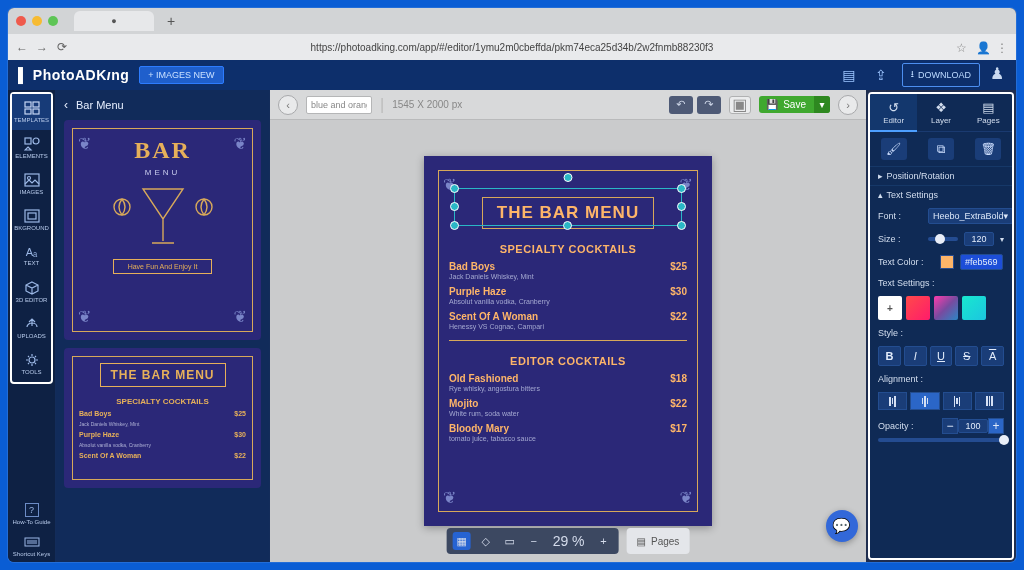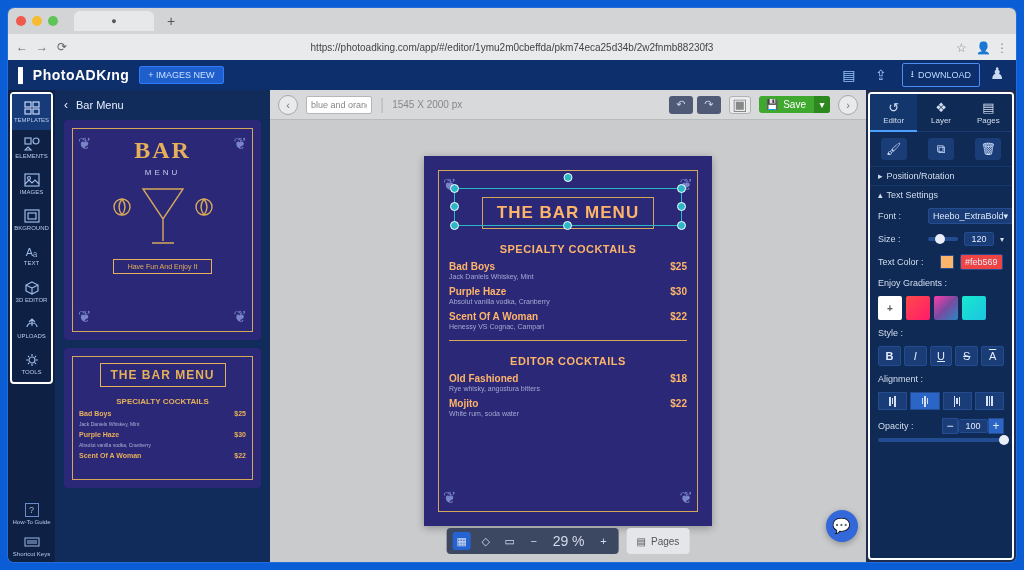--- a/index.html
+++ b/index.html
@@ -98,21 +98,21 @@
 .rp-iconbtn { width:26px; height:22px; background:#1a3d78; border-radius:3px; display:flex; align-items:center; justify-content:center; color:#cfe0ff; font-size:12px; cursor:pointer; }
 .rp-sec { padding:4px 8px; border-top:1px solid #163868; }
 .rp-sec-head { display:flex; align-items:center; gap:4px; font-size:9px; cursor:pointer; }
 .rp-field { display:flex; align-items:center; gap:6px; padding:4px 8px; font-size:9px; }
 .rp-field label { flex:0 0 44px; }
 .rp-select { flex:1; background:#1a3d78; border:1px solid #234d90; color:#dbe6f8; font-size:9px; padding:2px 4px; border-radius:2px; display:flex; justify-content:space-between; align-items:center; cursor:pointer; }
 .rp-slider { flex:1; height:4px; background:#244c91; border-radius:2px; position:relative; }
 .rp-thumb { position:absolute; left:22%; top:-3px; width:10px; height:10px; background:#e9eef8; border-radius:50%; }
 .rp-numbox { width:30px; background:#1a3d78; border:1px solid #234d90; color:#e3ecfb; font-size:9px; padding:1px 2px; text-align:center; border-radius:2px; }
 .rp-swatch { width:14px; height:14px; border:1px solid #2a4d8f; }
-.rp-hex { background:#ef4444; border:1px solid #234d90; color:#e3ecfb; font-size:9px; padding:2px 4px; border-radius:2px; }
+.rp-hex { background:#1d4ed8; border:1px solid #234d90; color:#e3ecfb; font-size:9px; padding:2px 4px; border-radius:2px; }
 .rp-grads { display:flex; gap:4px; padding:4px 8px; }
 .rp-grad { width:24px; height:24px; border-radius:2px; cursor:pointer; }
 .rp-btnrow { display:flex; gap:3px; padding:4px 8px; }
 .rp-sbtn { flex:1; height:20px; background:#1a3d78; border:1px solid #234d90; color:#e3ecfb; font-size:11px; display:flex; align-items:center; justify-content:center; border-radius:2px; cursor:pointer; }
 .rp-alignrow { display:flex; gap:3px; padding:4px 8px; }
 .rp-abtn { flex:1; height:18px; background:#1a3d78; border:1px solid #234d90; display:flex; align-items:center; justify-content:center; gap:1px; cursor:pointer; }
 .rp-abtn.active { background:#2b66c7; }
 .albar { width:1.5px; background:#d5e0f4; }
 .rp-op { display:flex; align-items:center; padding:4px 8px; font-size:9px; }
 .rp-op .sq { width:16px; height:16px; background:#1a3d78; border:1px solid #234d90; color:#dfe8f8; font-size:12px; display:flex; align-items:center; justify-content:center; cursor:pointer; }
@@ -342,20 +342,27 @@
                 </div>
                 <div class="art-item-sub">Rye whisky, angostura bitters</div>
               </div>
             <div class="art-item">
                 <div class="art-item-row">
                   <span class="art-item-name">Mojito</span>
                   <span class="art-item-price">$22</span>
                 </div>
                 <div class="art-item-sub">White rum, soda water</div>
               </div>
+            <div class="art-item">
+                <div class="art-item-row">
+                  <span class="art-item-name">Bloody Mary</span>
+                  <span class="art-item-price">$17</span>
+                </div>
+                <div class="art-item-sub">tomato juice, tabasco sauce</div>
+              </div>
           </div>
 
           <div class="sel-box">
             <div class="sel-rot"></div>
             <div class="sel-handle" style="left:-5px;top:-5px"></div>
             <div class="sel-handle" style="right:-5px;top:-5px"></div>
             <div class="sel-handle" style="left:-5px;bottom:-5px"></div>
             <div class="sel-handle" style="right:-5px;bottom:-5px"></div>
             <div class="sel-handle" style="left:50%;margin-left:-5px;bottom:-5px"></div>
             <div class="sel-handle" style="left:-5px;top:50%;margin-top:-5px"></div>
@@ -422,21 +429,21 @@
             </div>
             <div class="rp-numbox">120</div>
             <span style="font-size:8px">▾</span>
           </div>
       <div class="rp-field">
             <label style="flex:0 0 56px">Text Color :</label>
             <div class="rp-swatch" style="background:#feb569"></div>
             <div class="rp-hex">#feb569</div>
           </div>
       <div class="rp-field">
-            <span>Enjoy Gradients :</span>
+            <span>Text Settings :</span>
           </div>
       <div class="rp-grads">
         <div class="rp-grad" style="background:#fff;display:flex;align-items:center;justify-content:center;color:#555;font-weight:bold">+</div>
         <div class="rp-grad" style="background:linear-gradient(135deg,#ff4a4a,#ff1b6b)"></div>
         <div class="rp-grad" style="background:linear-gradient(135deg,#ff3cac,#784ba0,#2b86c5)"></div>
         <div class="rp-grad" style="background:linear-gradient(135deg,#18e8cf,#1cc5e0)"></div>
       </div>
       <div class="rp-field">
             <span>Style :</span>
           </div>

